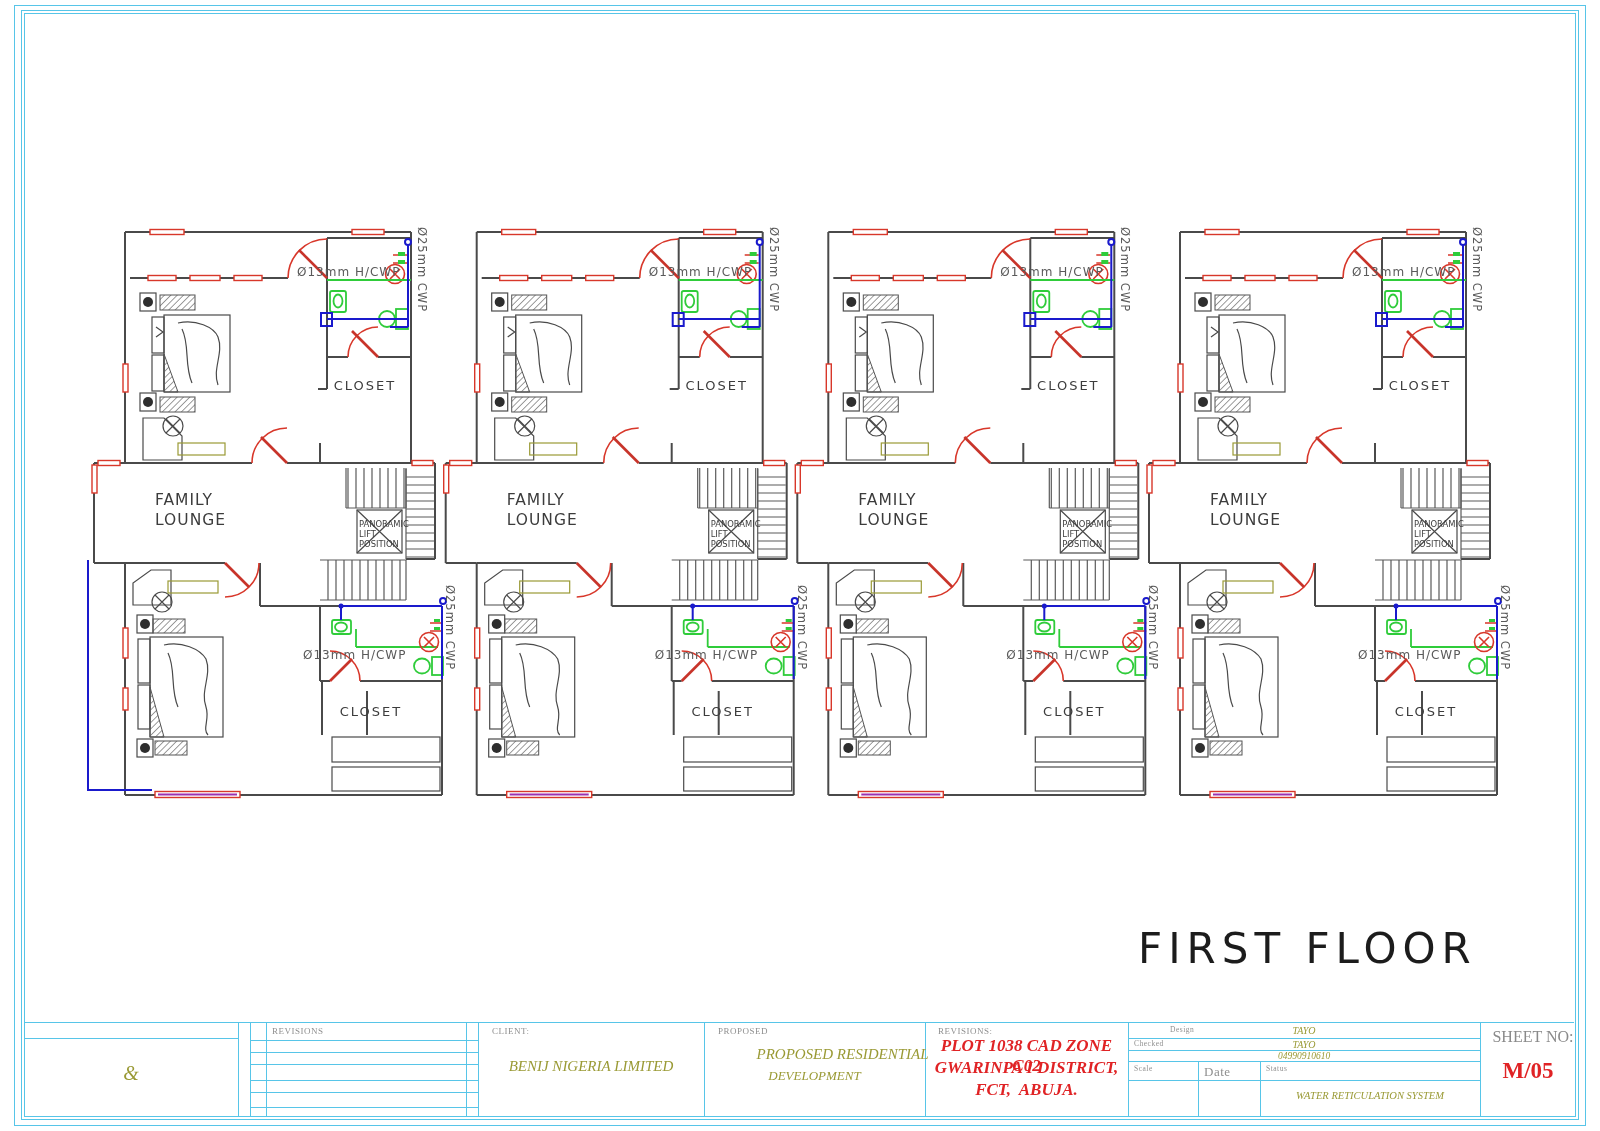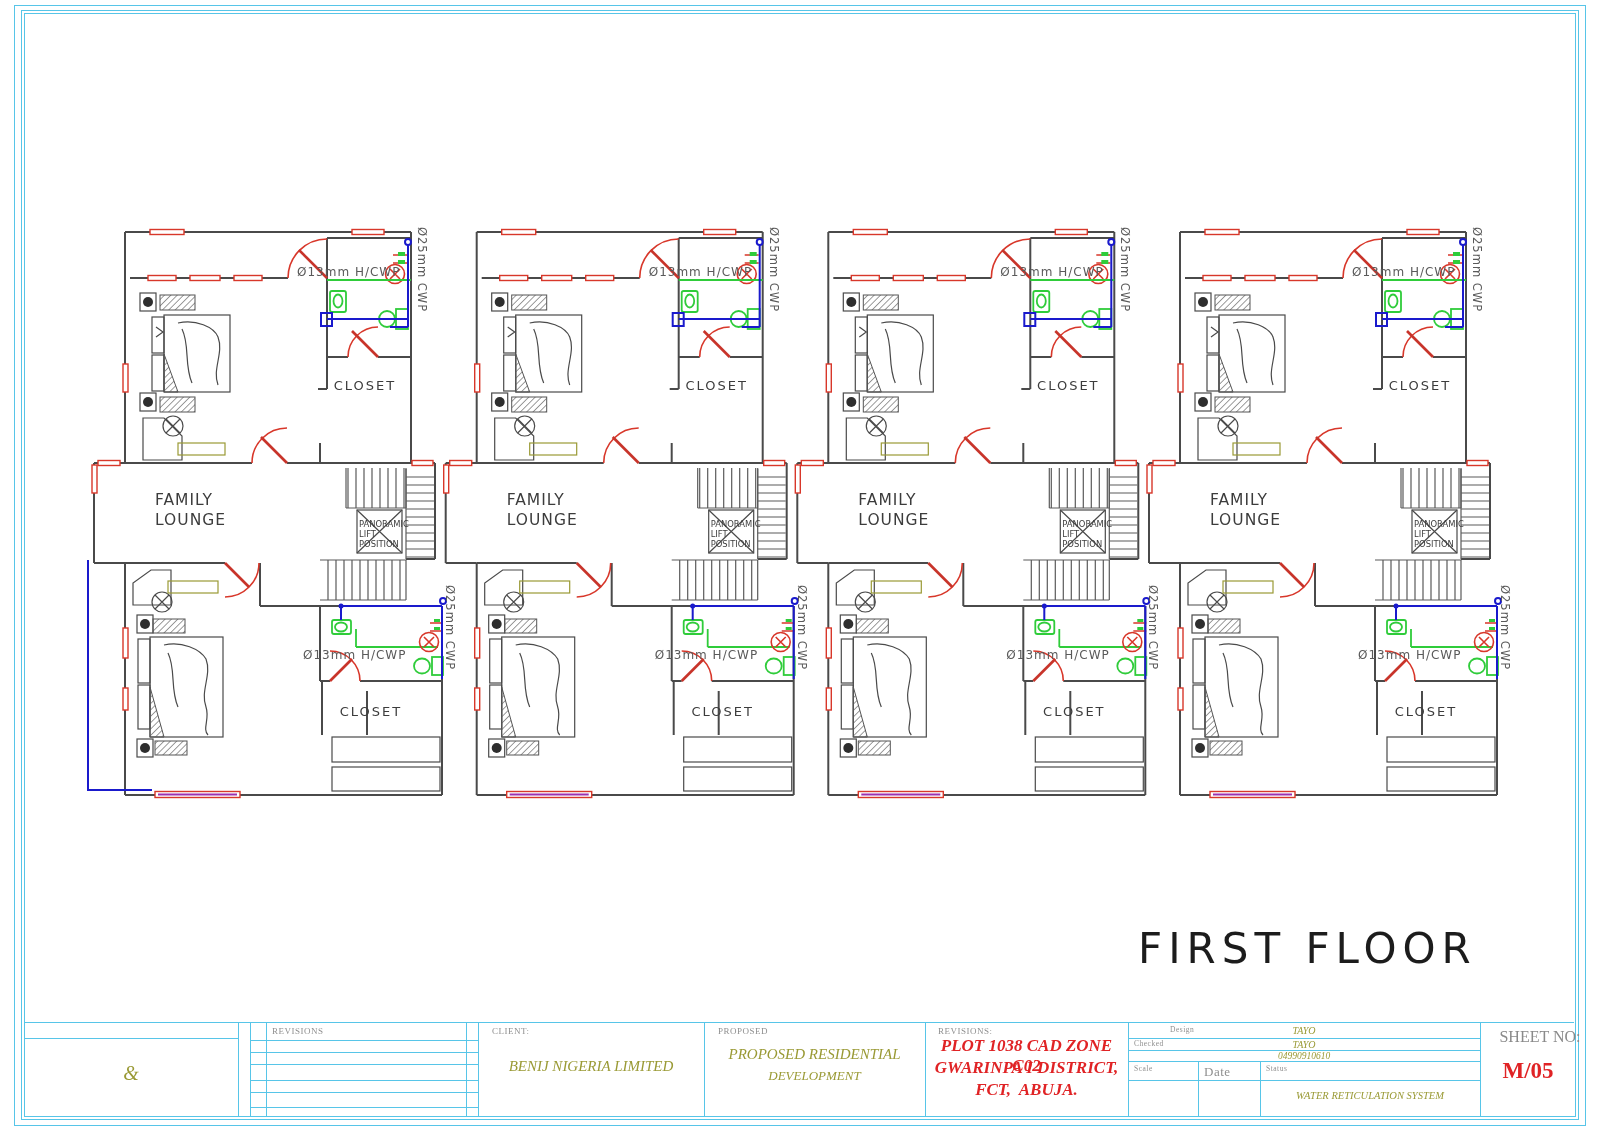--- a/index.html
+++ b/index.html
@@ -242,36 +242,36 @@
     <div class="tbline v" style="left:1260px;top:1061px;height:55px;"></div>
 
     <div class="tb-olive" style="left:24px;top:1062px;width:214px;font-size:20px;">&amp;</div>
 
     <div class="tb-label" style="left:272px;top:1026px;">REVISIONS</div>
 
     <div class="tb-label" style="left:492px;top:1026px;">CLIENT:</div>
     <div class="tb-olive" style="left:478px;top:1058px;width:226px;font-size:15px;">BENIJ NIGERIA LIMITED</div>
 
     <div class="tb-label" style="left:718px;top:1026px;">PROPOSED</div>
-    <div class="tb-olive" style="left:704px;top:1046px;width:221px;font-size:15px;">PROPOSED RESIDENTIAL</div>
+    <div class="tb-olive" style="left:704px;top:1046px;width:221px;font-size:15px;padding-left:28px;">PROPOSED RESIDENTIAL</div>
     <div class="tb-olive" style="left:704px;top:1068px;width:221px;font-size:13px;">DEVELOPMENT</div>
 
     <div class="tb-label" style="left:938px;top:1026px;">REVISIONS:</div>
     <div class="tb-red" style="left:925px;top:1036px;width:203px;font-size:17px;">PLOT 1038 CAD ZONE C02</div>
     <div class="tb-red" style="left:925px;top:1058px;width:203px;font-size:17px;">GWARINPA I DISTRICT,</div>
     <div class="tb-red" style="left:925px;top:1080px;width:203px;font-size:17px;white-space:pre;">FCT,  ABUJA.</div>
 
     <div class="tb-label" style="left:1134px;top:1025px;font-size:7.5px;margin-left:36px;">Design</div>
     <div class="tb-olive" style="left:1128px;top:1025px;width:352px;font-size:10px;">TAYO</div>
     <div class="tb-label" style="left:1134px;top:1039px;font-size:7.5px;">Checked</div>
     <div class="tb-olive" style="left:1128px;top:1039px;width:352px;font-size:10px;">TAYO</div>
     <div class="tb-olive" style="left:1128px;top:1051px;width:352px;font-size:9.5px;">04990910610</div>
 
     <div class="tb-label" style="left:1134px;top:1064px;font-size:7.5px;">Scale</div>
     <div class="tb-label" style="left:1204px;top:1064px;font-size:13px;">Date</div>
     <div class="tb-label" style="left:1266px;top:1064px;font-size:7.5px;">Status</div>
     <div class="tb-olive" style="left:1260px;top:1090px;width:220px;font-size:10.5px;">WATER RETICULATION SYSTEM</div>
 
-    <div class="tb-gray" style="left:1480px;top:1028px;width:120px;font-size:16px;">SHEET NO:</div>
+    <div class="tb-gray" style="left:1480px;top:1028px;width:106px;font-size:16px;">SHEET NO:</div>
     <div class="tb-red" style="left:1480px;top:1058px;width:96px;font-size:23px;font-style:normal;">M/05</div>
   </div>
 
 </div>
 
 </body></html>

